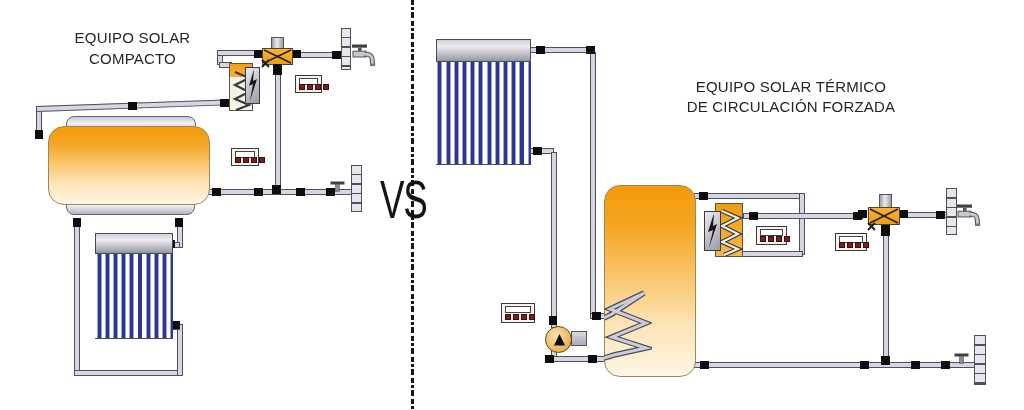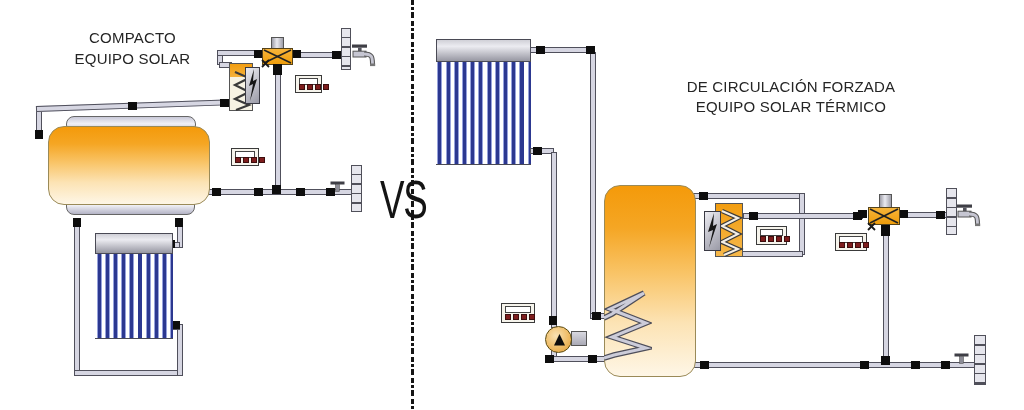--- a/index.html
+++ b/index.html
@@ -48,22 +48,22 @@
   .wall{position:absolute;background:repeating-linear-gradient(180deg,#e6e6ed 0 8px,#50505a 8px 9.5px);border:1px solid #50505a;box-sizing:border-box;}
   svg{display:block;}
 </style>
 </head>
 <body>
 
 <div class="canvas">
 
   <section>
     <div class="sys-title" style="left:30px;top:27px;width:205px;">
+      <div>EQUIPO SOLAR</div>
       <div>COMPACTO</div>
-      <div>EQUIPO SOLAR</div>
     </div>
 
     <div class="pipe pv" style="left:36px;top:108px;height:30px;"></div>
     <div class="pipe ph sloped" style="left:36px;top:106px;width:197px;"></div>
     <div class="pipe pv" style="left:217px;top:51px;height:14px;"></div>
     <div class="pipe ph" style="left:219px;top:62px;width:13px;"></div>
     <div class="pipe ph" style="left:217px;top:50px;width:47px;"></div>
     <div class="pipe ph" style="left:296px;top:52px;width:46px;"></div>
     <div class="pipe pv" style="left:275px;top:74px;height:118px;"></div>
     <div class="pipe ph" style="left:207px;top:189px;width:146px;"></div>
@@ -155,22 +155,22 @@
       <rect x="5.5" y="3.5" width="4" height="7" fill="#8c8c96" stroke="#444" stroke-width="0.5"></rect>
     </svg>
     <div class="wall" style="left:351px;top:165px;width:11px;height:47px;"></div>
   </section>
 
   <div class="divider" style="left:411px;top:0;height:410px;"></div>
   <div class="vs" style="left:380px;top:172px;">VS</div>
 
   <section>
     <div class="sys-title" style="left:654px;top:77px;width:274px;line-height:20px;">
+      <div>EQUIPO SOLAR TÉRMICO</div>
       <div>DE CIRCULACIÓN FORZADA</div>
-      <div>EQUIPO SOLAR TÉRMICO</div>
     </div>
 
     <div class="col-header" style="left:436px;top:39px;width:95px;height:23px;"></div>
     <div class="col-tubes" style="left:436px;top:62px;width:95px;height:103px;"></div>
 
     <div class="pipe ph" style="left:530px;top:47px;width:64px;"></div>
     <div class="pipe pv" style="left:590px;top:52px;height:264px;"></div>
     <div class="pipe ph" style="left:590px;top:313px;width:16px;"></div>
     <div class="pipe ph" style="left:530px;top:148px;width:24px;"></div>
     <div class="pipe pv" style="left:551px;top:152px;height:176px;"></div>

